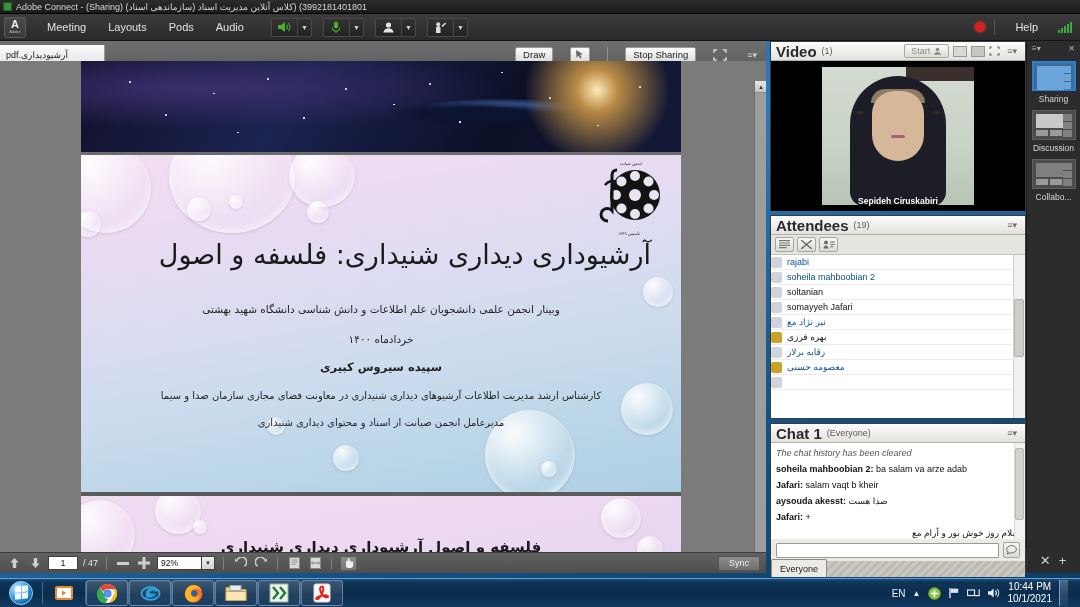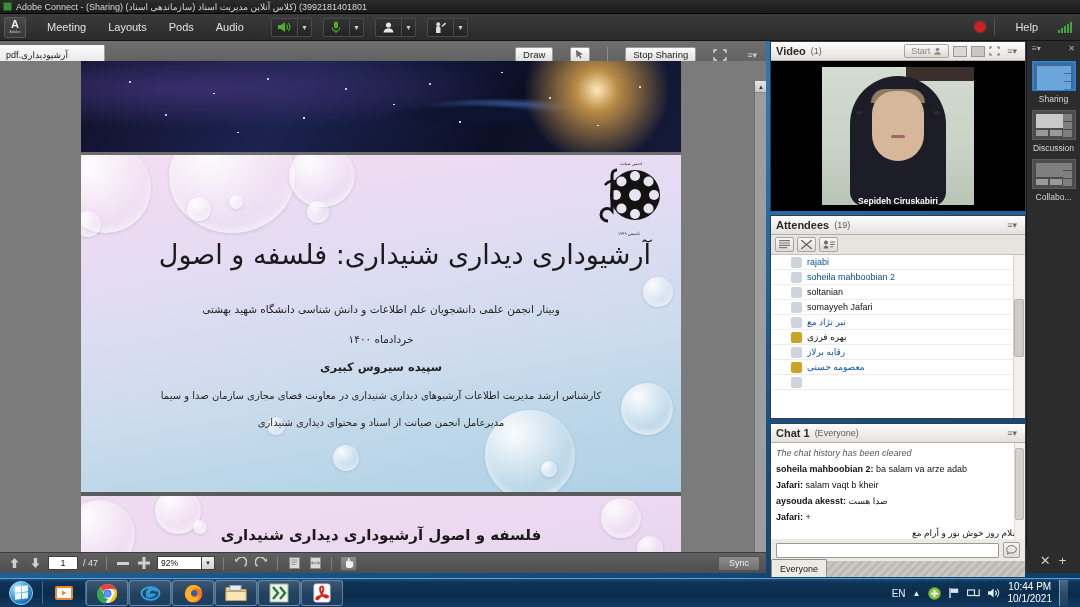--- a/index.html
+++ b/index.html
@@ -121,21 +121,21 @@
     position:absolute; right:30px; top:84px; width:540px; text-align:right;
     direction:rtl; font-size:27px; color:#1a1a1a; font-family:"DejaVu Sans", sans-serif;
   }
   .s-line { position:absolute; right:0; width:600px; text-align:center; direction:rtl;
             color:#1f1f1f; font-family:"DejaVu Sans", sans-serif; }
   .s-l1{ top:148px; font-size:10.5px;}
   .s-l2{ top:178px; font-size:10.5px;}
   .s-l3{ top:205px; font-size:11.5px; font-weight:bold;}
   .s-l4{ top:235px; font-size:10px;}
   .s-l5{ top:262px; font-size:10px;}
-  .s2-title{ position:absolute; right:0; top:30px; width:600px; text-align:center;
+  .s2-title{ position:absolute; right:0; top:42px; width:600px; text-align:center;
     direction:rtl; font-size:15px; font-weight:bold; color:#1a1a1a; font-family:"DejaVu Sans", sans-serif;}
 
   
   .share-scroll{ position:absolute; right:0; top:20px; width:12px; height:491px;
      background:#9d9d9d; border-left:1px solid #6e6e6e;}
   .share-scroll .up{ width:12px;height:12px;background:linear-gradient(#e6e6e6,#c6c6c6);border-bottom:1px solid #8a8a8a;
     display:flex;align-items:center;justify-content:center;font-size:6px;color:#333;}
 
   
   .share-bottom {
@@ -157,21 +157,21 @@
   .sync-btn{ margin-left:auto; background:linear-gradient(#8d8d8d,#6f6f6f); border:1px solid #555; border-radius:2px;
      color:#f0f0f0;font-size:9px; padding:1px 10px; height:15px; display:flex;align-items:center;}
 
   
   .rightcol{ position:absolute; left:770px; top:41px; width:256px; height:532px; }
   .pod { background:#eceae5; border:1px solid #3c3c3c; }
   .pod-hd {
     height:19px; background:linear-gradient(#fdfdfd,#e3e1dc);
     border-bottom:1px solid #b2b0ab; display:flex; align-items:center; padding:0 5px; gap:5px;
   }
-  .pod-title{ font-size:11px; font-weight:bold; color:#2a2a2a;}
+  .pod-title{ font-size:15px; font-weight:bold; color:#2a2a2a;}
   .pod-count{ font-size:9px; color:#5a5a5a;}
   .pod-hd-right{ margin-left:auto; display:flex; align-items:center; gap:4px;}
   .start-btn{ background:linear-gradient(#fafafa,#dcdad5); border:1px solid #a9a7a2; border-radius:2px;
      font-size:9px; color:#8d8b87; padding:1px 6px; height:14px; display:flex;align-items:center;gap:3px;}
   .grid-ic{ width:14px;height:11px; background:#d9d7d2; border:1px solid #9a9893; }
   .grid-ic2{ width:14px;height:11px; background:#c9c7c2; border:1px solid #9a9893; }
 
   
   .videopod{ position:absolute; left:0; top:0; width:256px; height:170px; }
   .video-body{ height:150px; background:#000; position:relative; display:flex;align-items:center;justify-content:center;}
@@ -191,21 +191,21 @@
   .vid-name{ position:absolute; left:50%; transform:translateX(-50%); bottom:5px;
      color:#fff; font-size:8.5px; font-weight:bold; text-shadow:0 1px 2px #000; white-space:nowrap;}
 
   
   .attpod{ position:absolute; left:0; top:174px; width:256px; height:204px; }
   .att-tools{ height:20px; background:#e6e4df; border-bottom:1px solid #c4c2bd;
      display:flex;align-items:center; gap:3px; padding:0 4px;}
   .att-tb{ width:19px;height:15px; background:linear-gradient(#f7f6f3,#dedcd7);
      border:1px solid #a7a5a0;border-radius:2px; display:flex;align-items:center;justify-content:center;}
   .att-list{ height:163px; background:#fff; overflow:hidden; position:relative;}
-  .att-row{ height:15px; display:flex;align-items:center; gap:5px; padding-left:20px;
+  .att-row{ height:15px; display:flex;align-items:center; gap:5px; padding-left:0;
      border-bottom:1px solid #edeceb; font-size:9px;}
   .att-av{ width:11px;height:11px; flex:none; position:relative;}
   .av-host{ background:#c9a227; border-radius:2px;}
   .av-pres{ background:#cfd4dc; border-radius:2px;}
   .att-name{ color:#0b4e9e; white-space:nowrap; overflow:hidden;}
   .att-name.dark{ color:#111;}
   .att-name.rtl{ direction:rtl; unicode-bidi:plaintext;}
   .att-scroll{ position:absolute; right:0; top:0; width:12px; height:163px; background:#f1f0ee; border-left:1px solid #d6d4d0;}
   .att-thumb{ position:absolute; right:1px; top:44px; width:10px;height:58px;background:#cfcdc8;border:1px solid #b4b2ad;border-radius:2px;}
 

